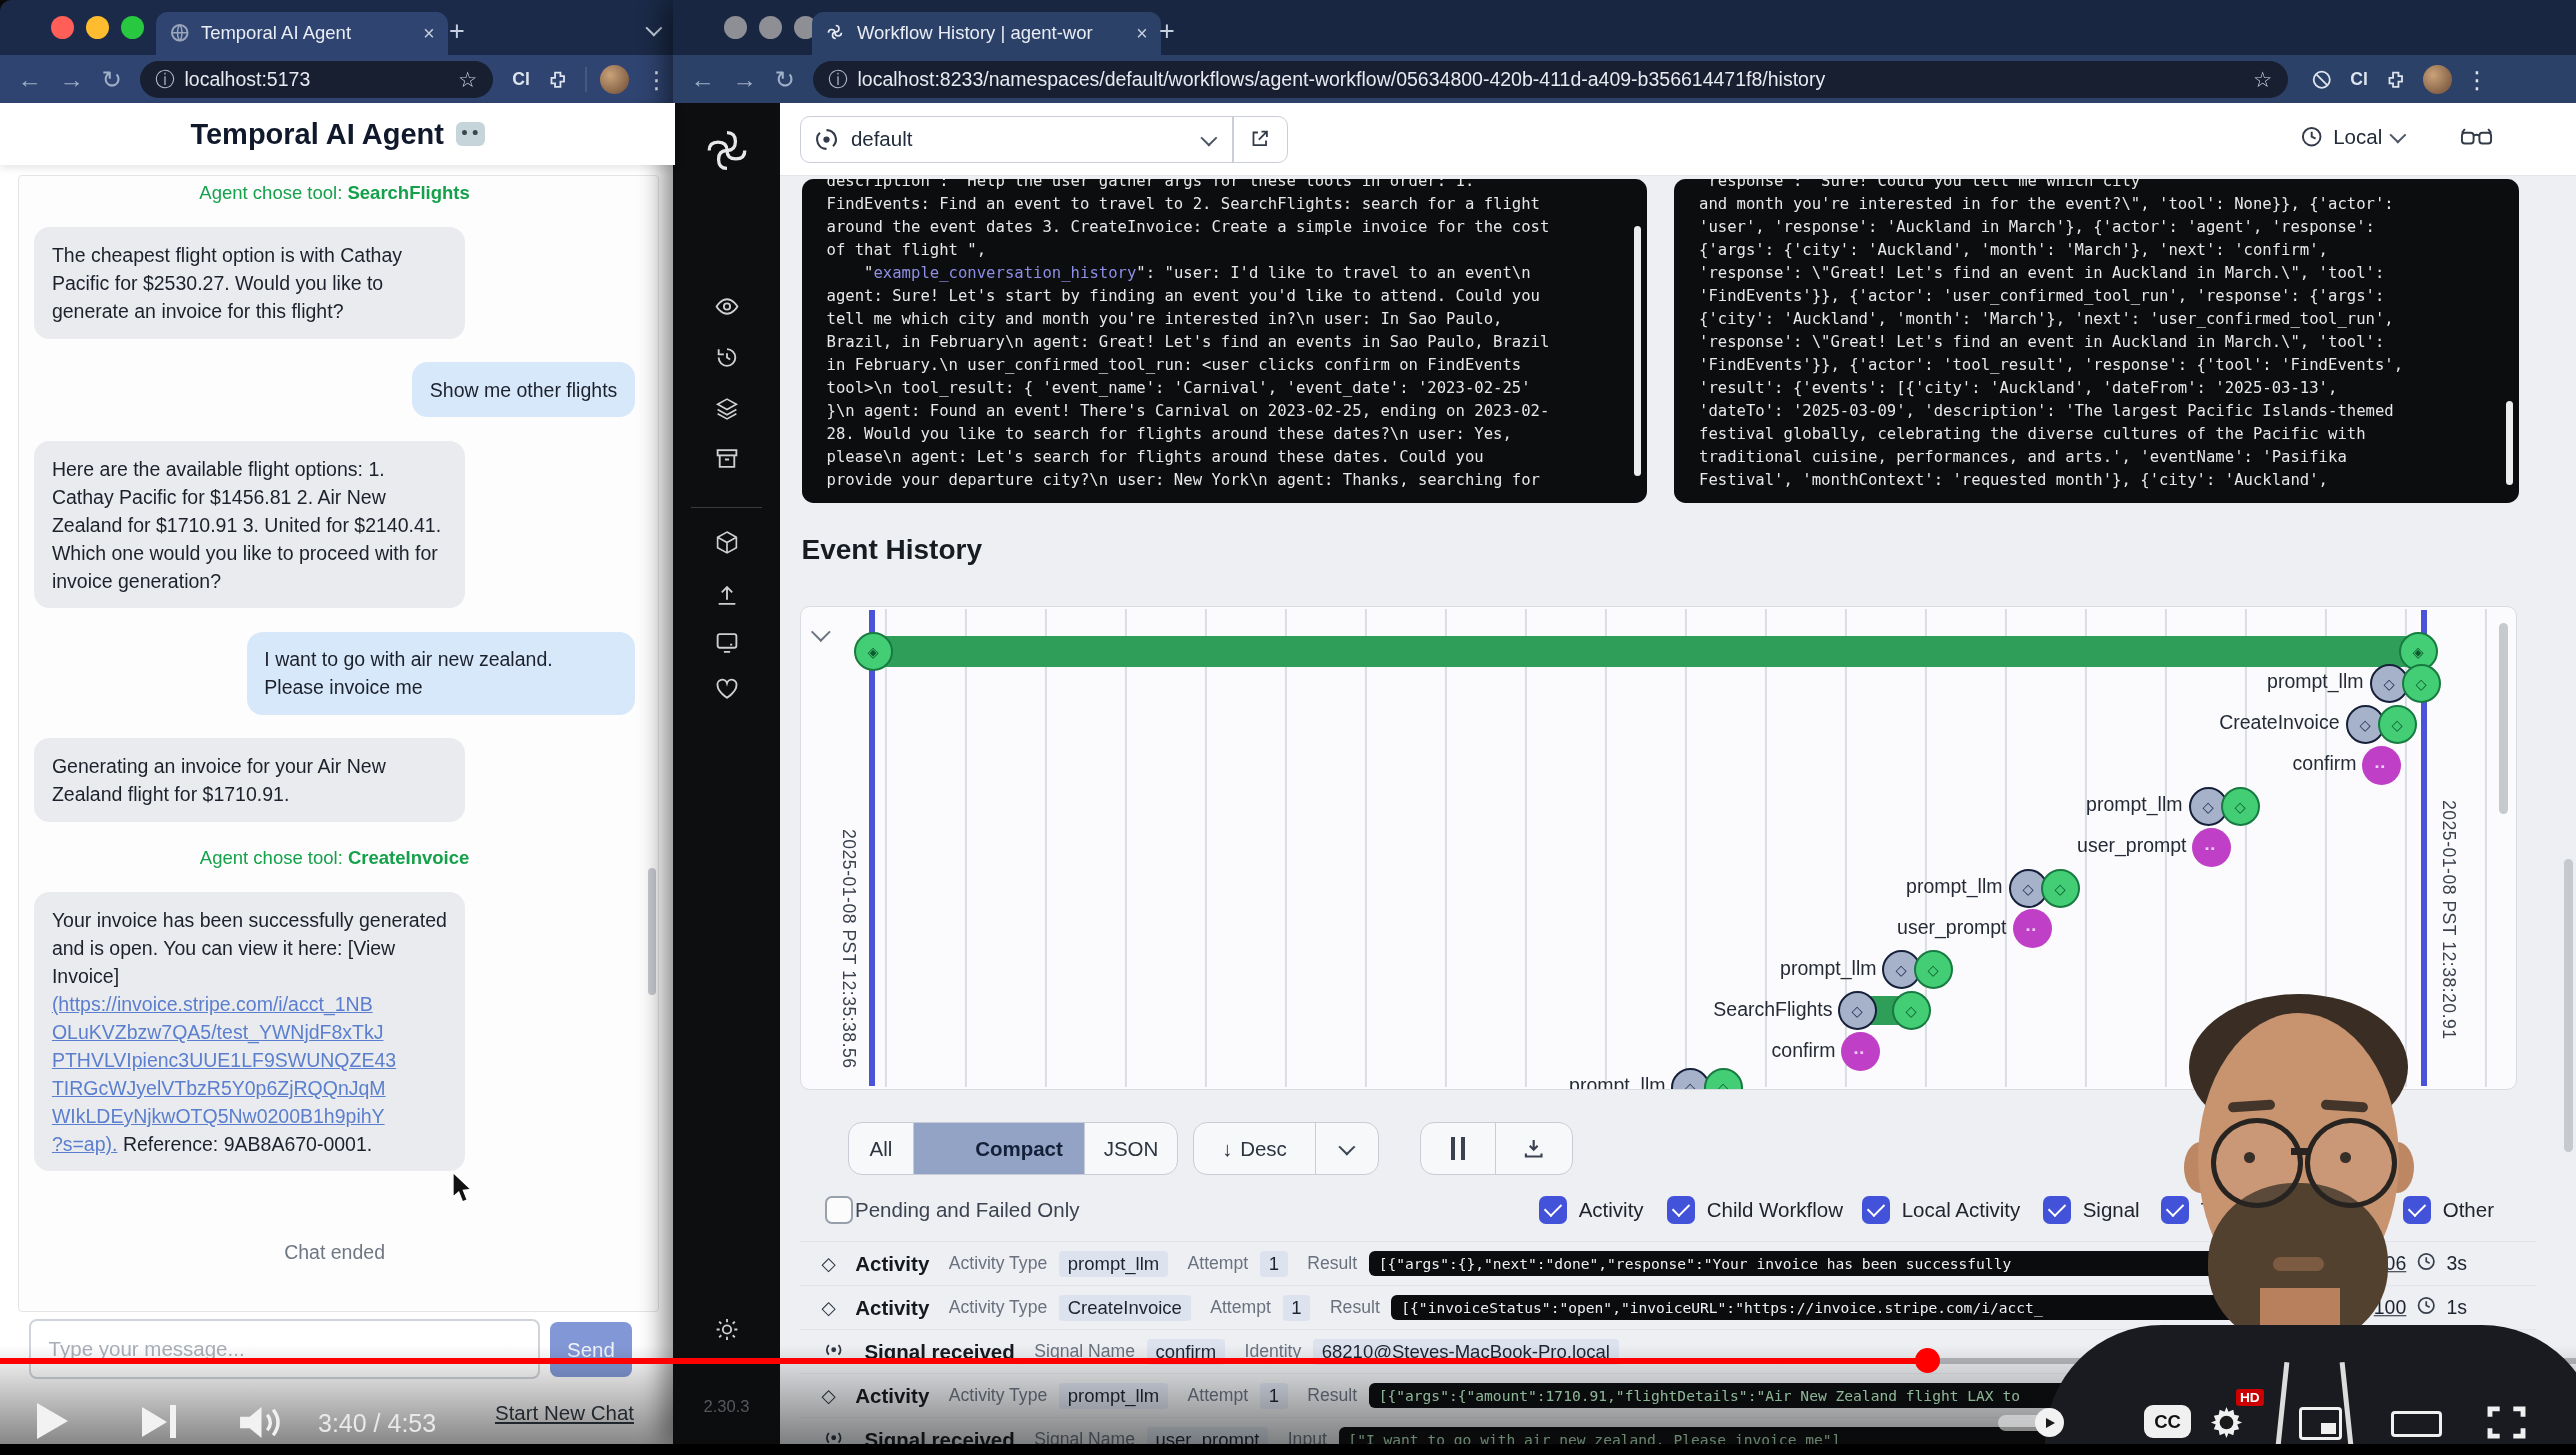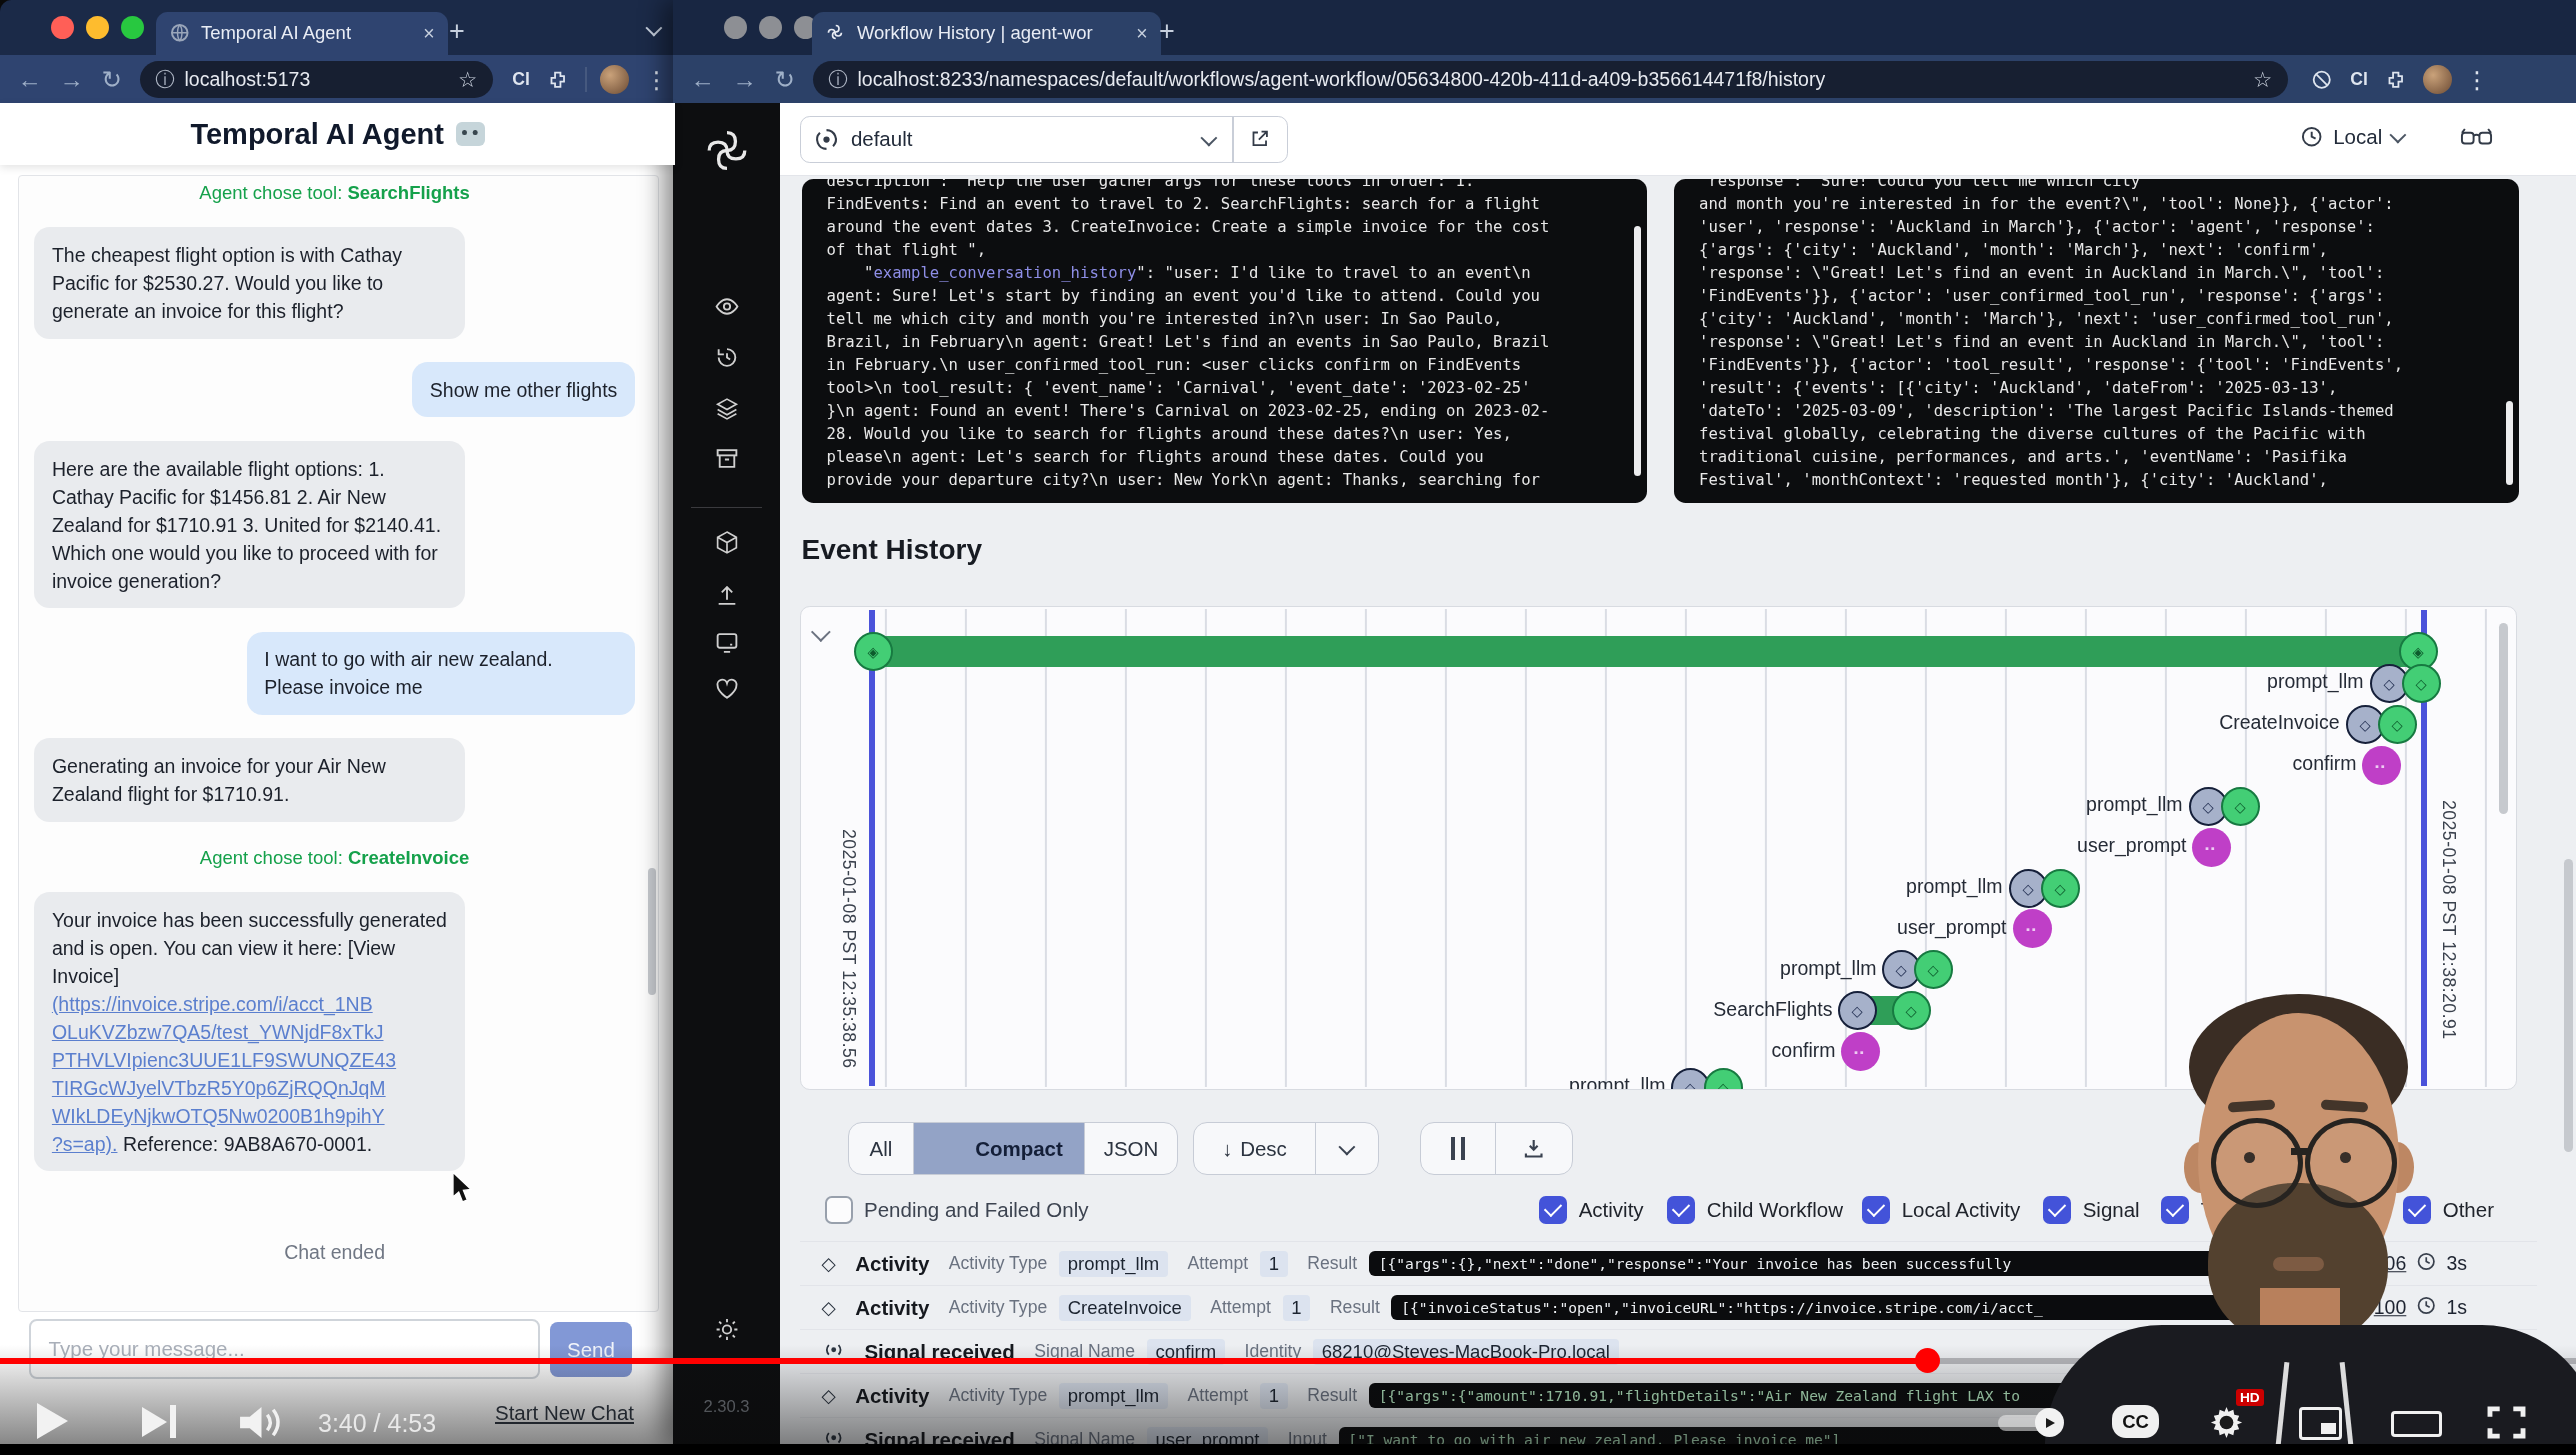--- a/index.html
+++ b/index.html
@@ -101,22 +101,22 @@
 
   
   .vgrad{position:absolute;left:0;top:1345px;width:100%;height:111px;background:linear-gradient(rgba(0,0,0,0),rgba(10,10,10,.55));z-index:61;}
   .vred{position:absolute;left:0;top:1358px;width:1930px;height:5.9px;background:#f00;z-index:62;}
   .vrest{position:absolute;left:1930px;top:1358px;width:646px;height:5.9px;background:rgba(130,130,135,.55);z-index:62;}
   .vknob{position:absolute;left:1915px;top:1348px;width:25px;height:25px;border-radius:50%;background:#f00;z-index:63;}
   .vctrl{position:absolute;z-index:70;color:#efefef;}
   .playtri{width:0;height:0;border-left:31px solid #f2f2f2;border-top:18.5px solid transparent;border-bottom:18.5px solid transparent;}
   .vtime{font-size:25px;color:#e9e9e9;}
   .vstrip{position:absolute;left:0;top:1444px;width:100%;height:11.7px;background:#000;z-index:80;}
-  .ccbtn{width:47px;height:33px;background:#f0f0f0;border-radius:14px;color:#111;font-weight:bold;font-size:18.5px;
-         display:flex;align-items:center;justify-content:center;}
+  .ccbtn{width:47px;height:33px;background:#f0f0f0;border-radius:9px;color:#111;font-weight:bold;font-size:18.5px;
+         display:flex;align-items:center;justify-content:center;margin-left:32px;}
   .hdbadge{position:absolute;left:2236px;top:1389px;background:#c00;color:#fff;font-weight:bold;font-size:13.7px;border-radius:2.9px;padding:1px 3.9px;z-index:71;}
   .outlrect{box-sizing:border-box;border:3.9px solid #f0f0f0;border-radius:3.9px;}
 
   
   #person{position:absolute;left:2059px;top:976px;width:527px;height:468px;z-index:64;}
   #person div{position:absolute;}
   .cursor{position:absolute;z-index:40;}
 </style>
 </head>
 <body>
@@ -397,21 +397,21 @@
       <div class="seg" style="width:74px;gap:6.8px;">
         <span style="display:inline-block;width:3.9px;height:23.4px;background:#3a4250;"></span>
         <span style="display:inline-block;width:3.9px;height:23.4px;background:#3a4250;"></span>
       </div>
       <div class="seg" style="width:76px;">
         <svg width="23.4" height="23.4" viewBox="0 0 24 24">
             <path d="M12 3v10M8 9l4 4 4-4M4 17v3h16v-3" fill="none" stroke="#3a4250" stroke-width="2.2"></path>
           </svg>
       </div>
     </div>
-    <div class="abs" style="left:825px;top:1196px;display:flex;align-items:center;gap:11px;z-index:8;">
+    <div class="abs" style="left:825px;top:1196px;display:flex;align-items:center;gap:2px;z-index:8;">
       <span class="ckbox ck-off"></span>
       <span class="cklabel" style="color:#3c4350;">Pending and Failed Only</span>
     </div>
     <div id="type-filters">
         <div style="position: absolute; left: 1539px; top: 1196px; display: flex; align-items: center; gap: 11.7px; z-index: 8;">
           <span class="ckbox ck-on">
             <span class="ckmark"></span>
           </span>
           <span class="cklabel">Activity</span>
         </div>

